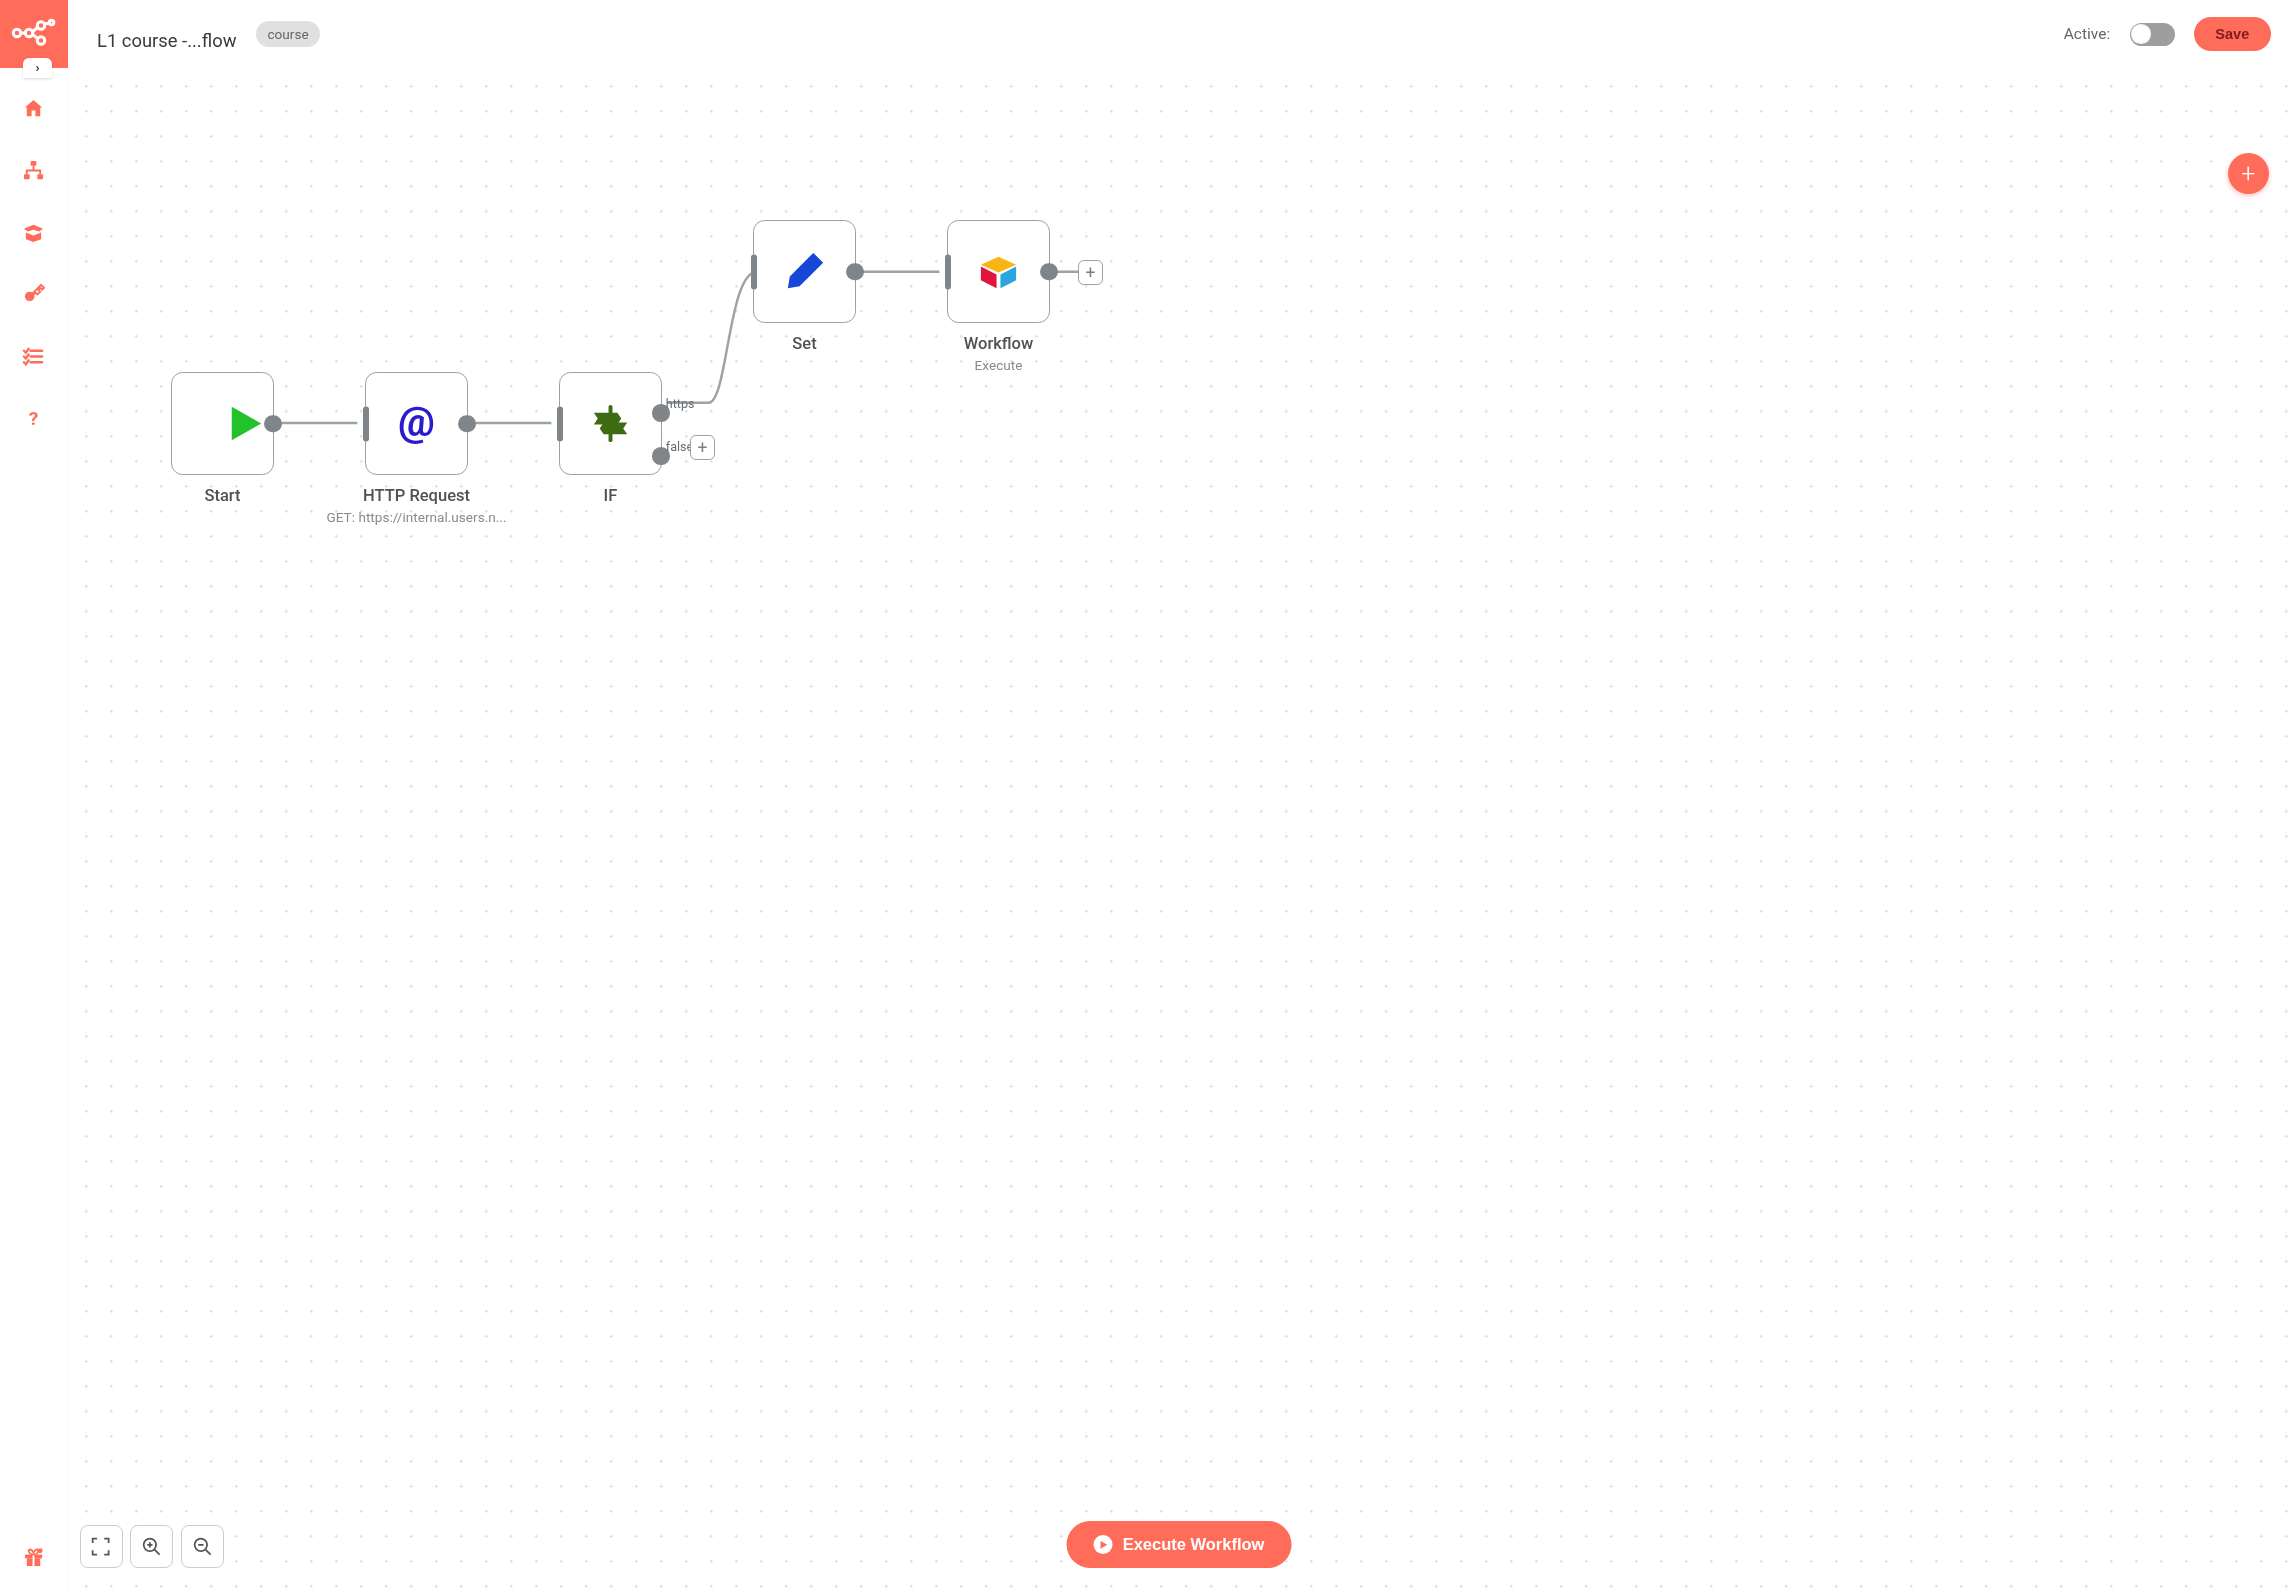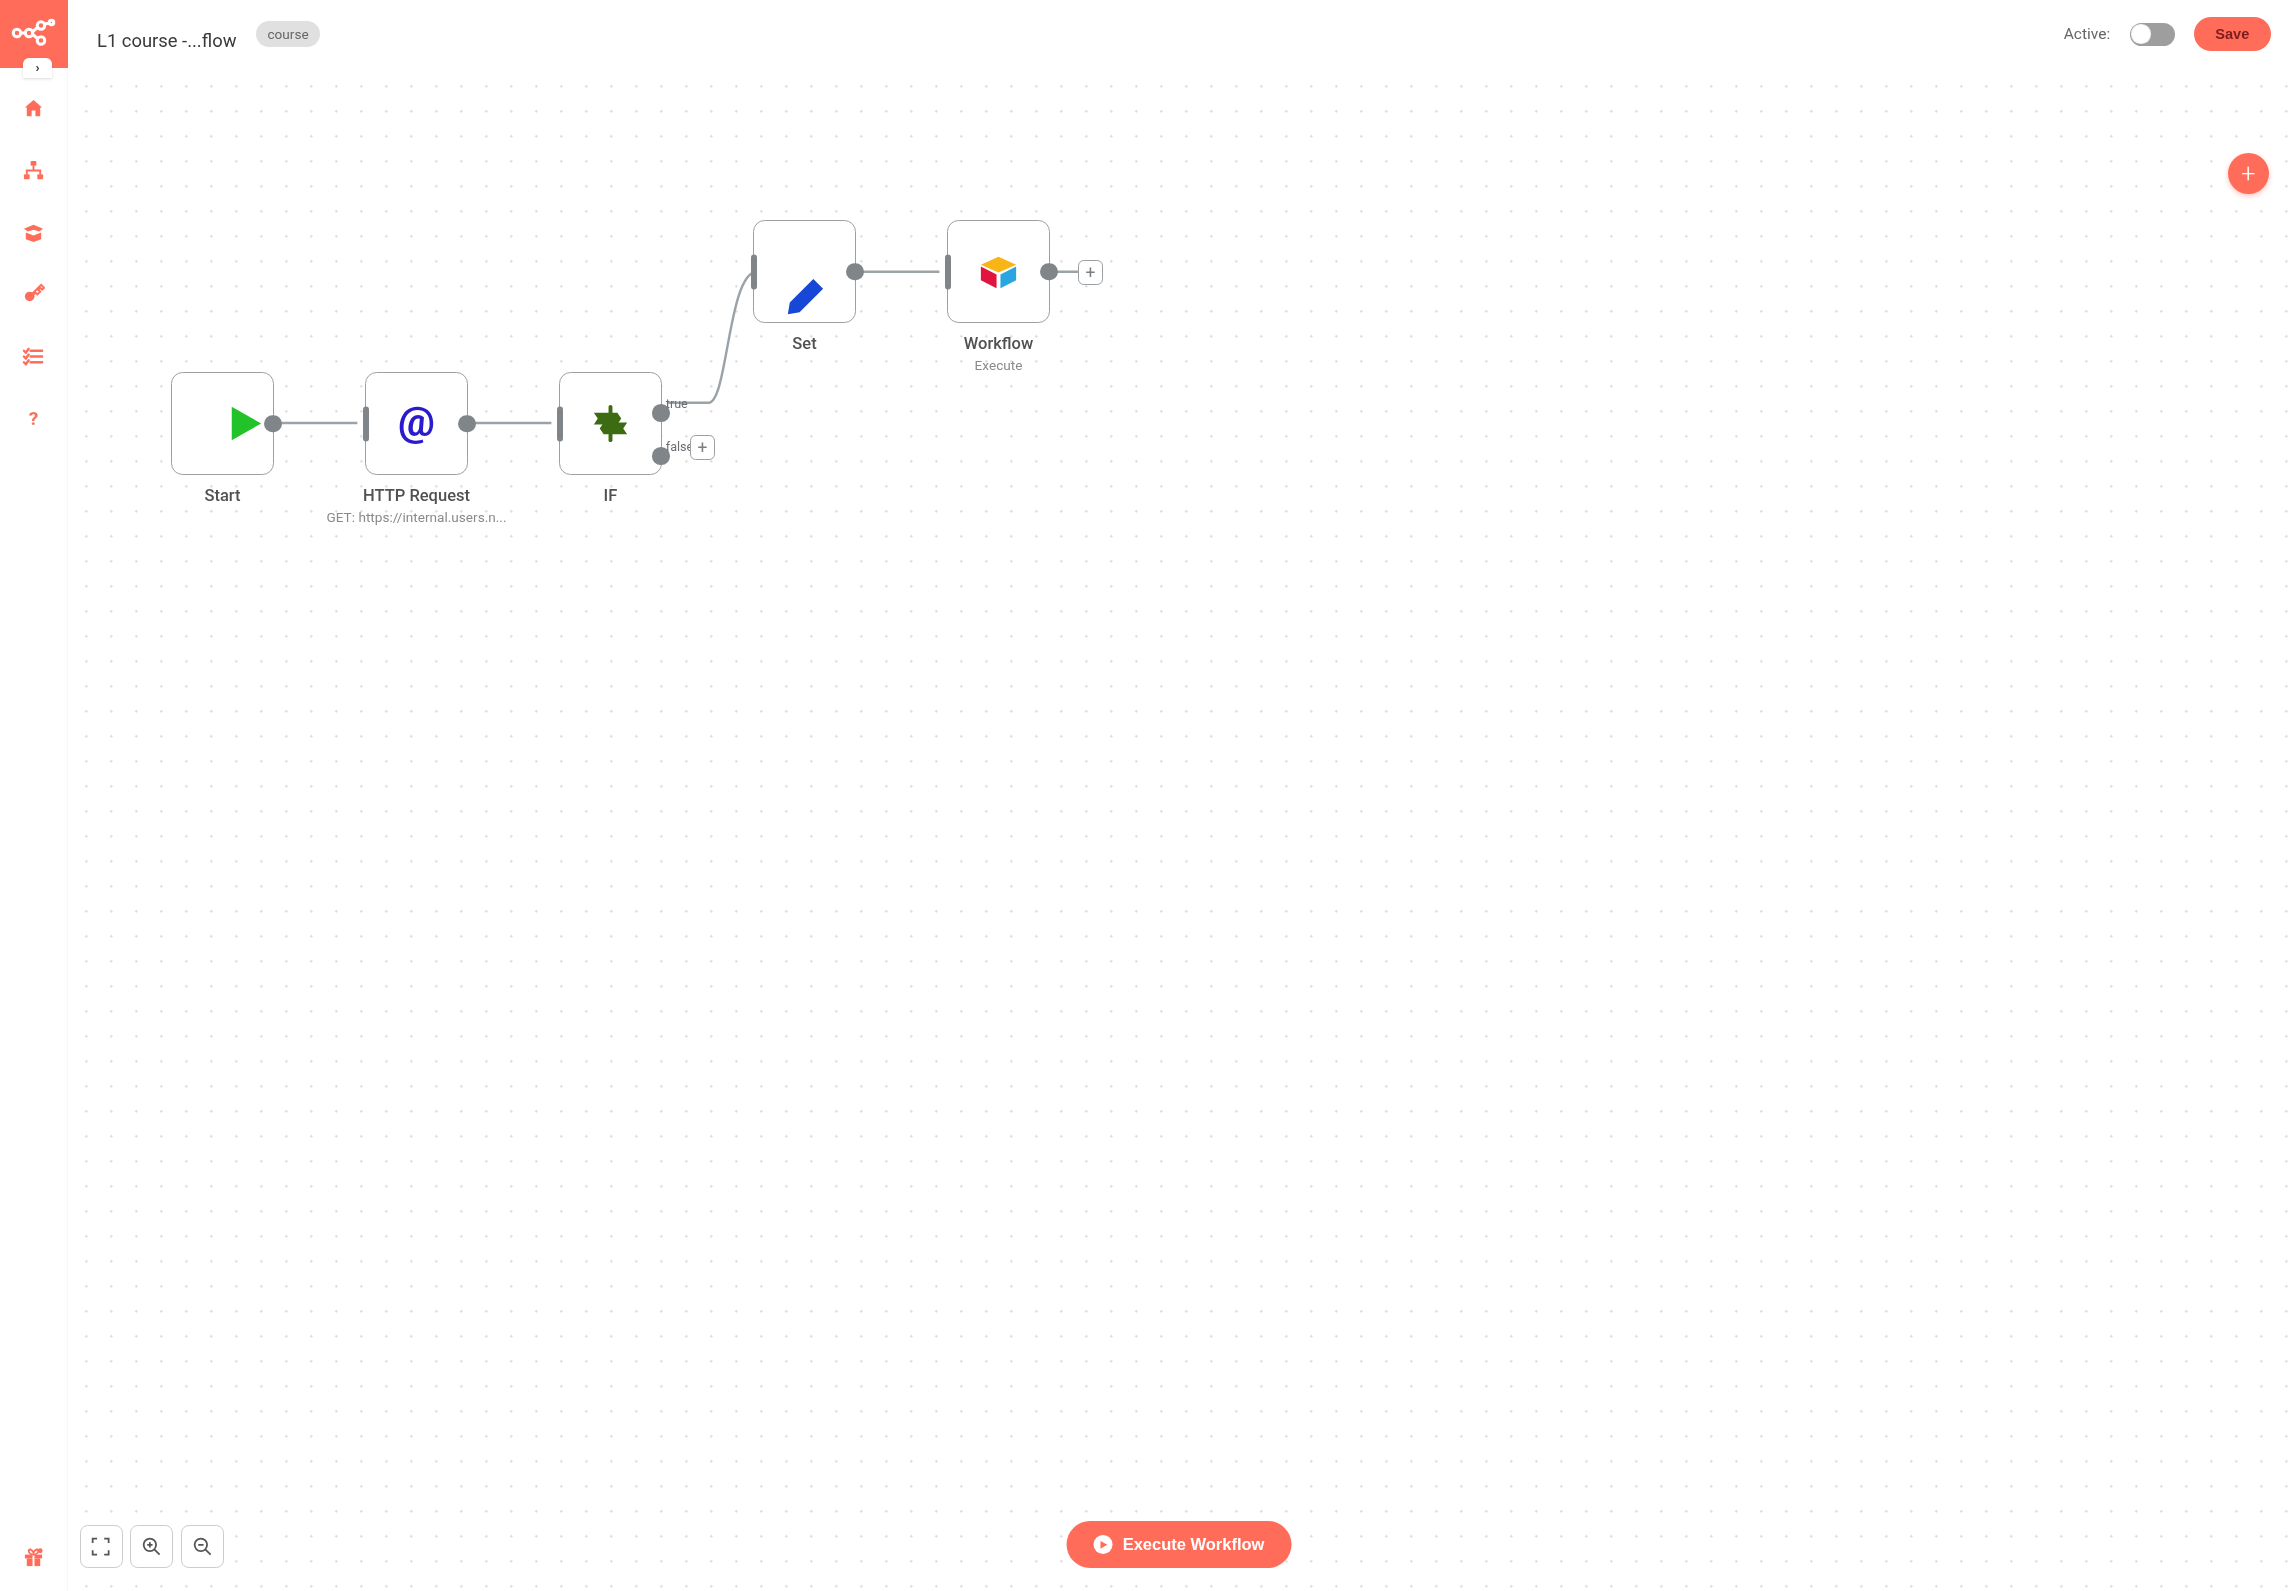--- a/index.html
+++ b/index.html
@@ -269,32 +269,32 @@
       <div class="node-box" style="left:491px; top:304px;">
         <div class="port in-bar"></div>
         <div class="ic">
           <svg viewBox="0 0 50 50" fill="#3d6b12">
             <rect x="23" y="6" width="4" height="38" rx="2"></rect>
             <polygon points="8,14 32,14 36,20 32,26 8,26 12,20"></polygon>
             <polygon points="42,24 18,24 14,30 18,36 42,36 38,30"></polygon>
           </svg>
         </div>
         <div class="port" style="right:-8.7px; top:31px;">
-          <span class="port-label">true</span>
+          <span class="port-label">https</span>
         </div>
         <div class="port" style="right:-8.7px; top:74px;">
           <span class="port-label">false</span>
         </div>
         <div class="add-after" style="right:-54px; top:62px;">+</div>
         <div class="node-label">
           <span>IF</span>
         </div>
       </div>
 
-      <div class="node-box" style="left:685px; top:152px;align-items:flex-end;">
+      <div class="node-box" style="left:685px; top:152px;">
         <div class="port in-bar"></div>
         <div class="ic">
           <svg viewBox="0 0 50 50" fill="#1747d6">
               <path d="M34 6l10 10-24 24-12 2 2-12 24-24zM30 10l10 10"></path>
             </svg>
         </div>
         <div class="port out"></div>
         <div class="node-label">
           <span>Set</span>
         </div>

